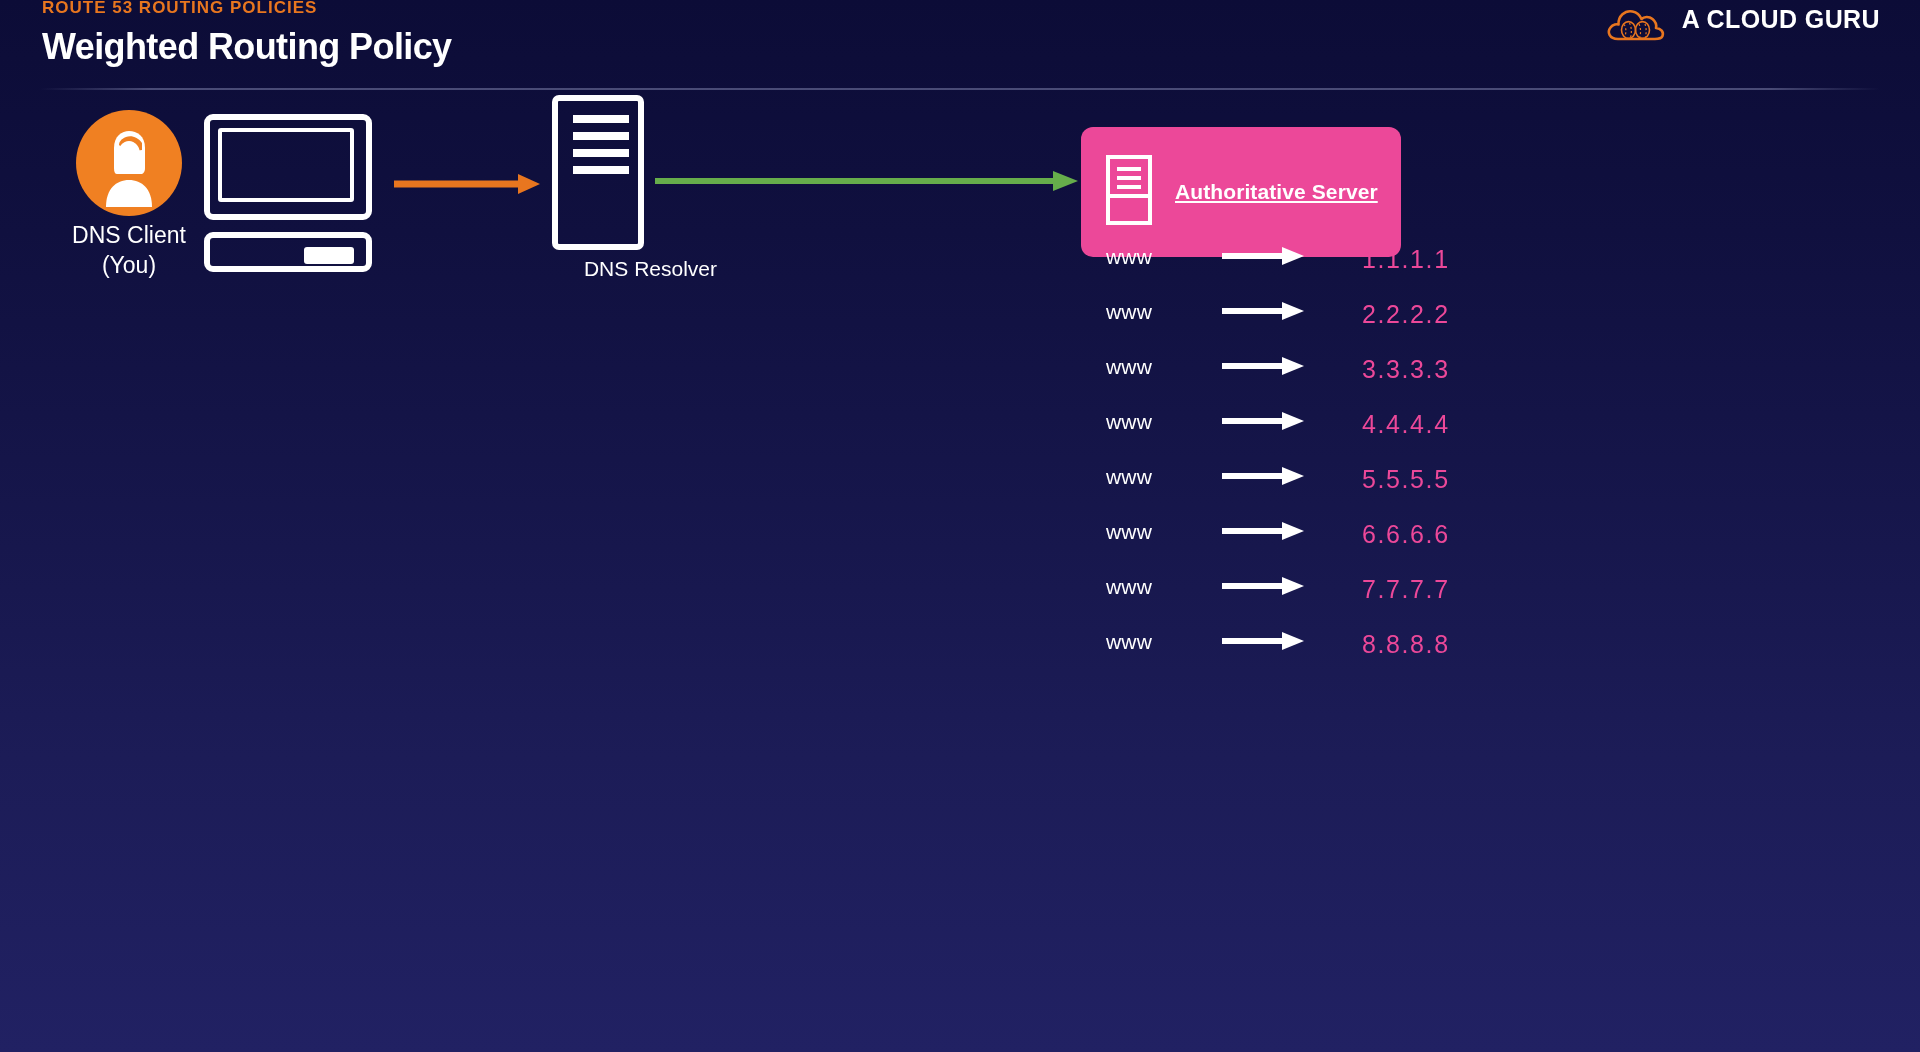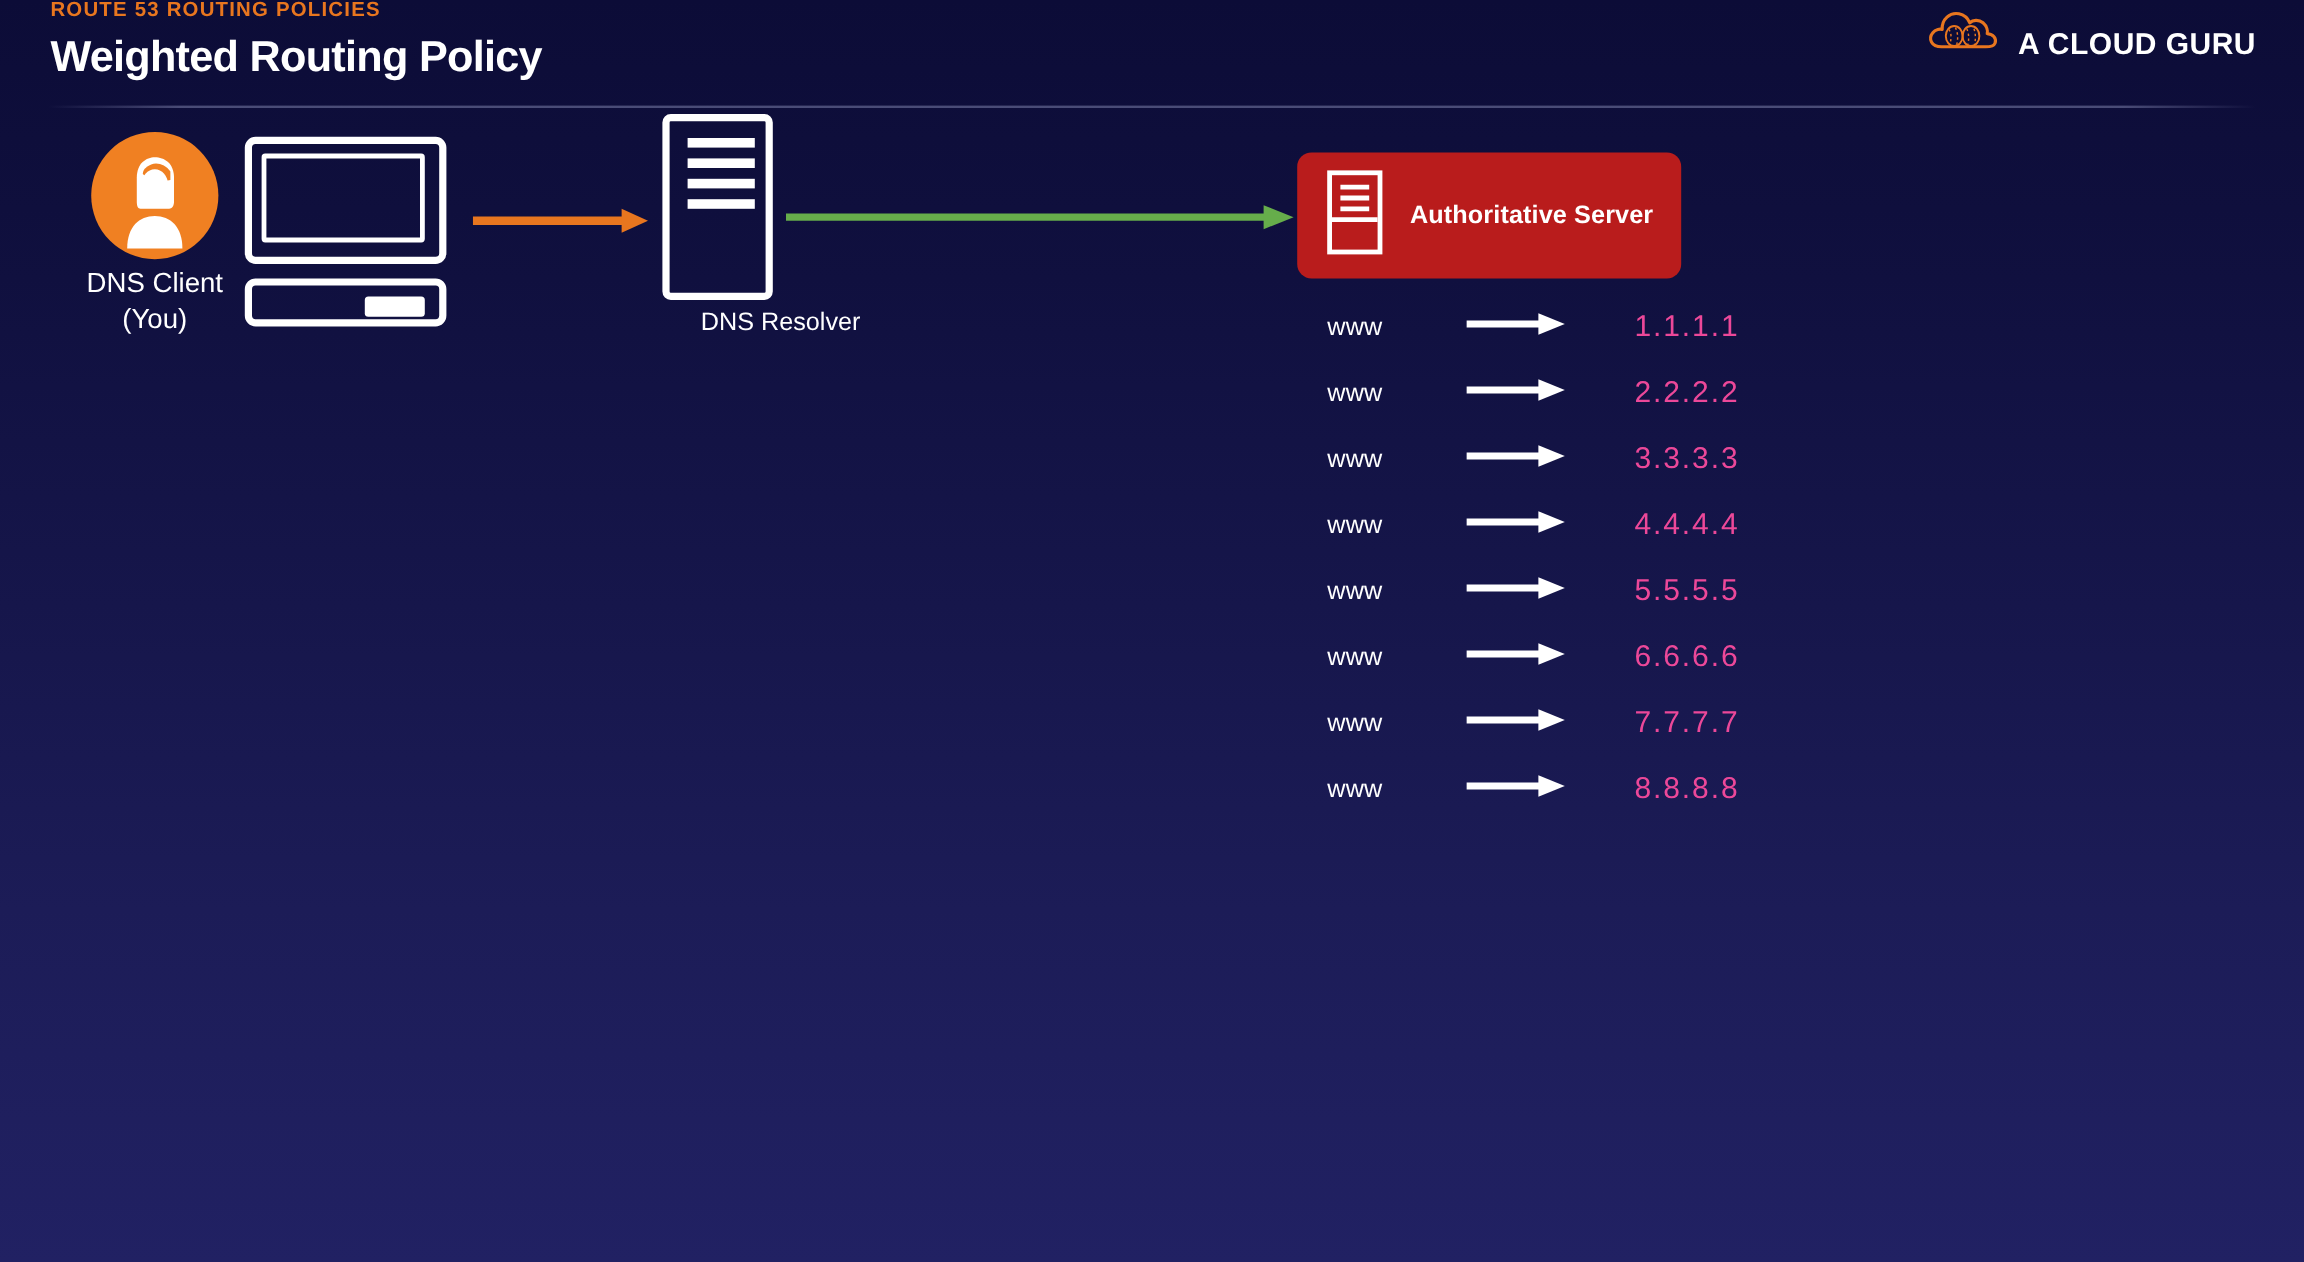--- a/index.html
+++ b/index.html
@@ -37,21 +37,21 @@
   #header-rule {
     position:absolute; left:40px; top:88px; width:1840px; height:2px;
     background:linear-gradient(90deg, rgba(255,255,255,0.00) 0%,
       rgba(190,195,235,0.34) 6%, rgba(190,195,235,0.34) 94%,
       rgba(255,255,255,0.00) 100%);
   }
 
   
   #brand {
     position:absolute; right:40px; top:5px;
-    display:flex; align-items:flex-end; gap:16px;
+    display:flex; align-items:flex-start; gap:16px;
   }
   #brand-text {
     font-size:25px; font-weight:bold; letter-spacing:0.4px; color:#ffffff;
   }
 
   
   #client-group { position:absolute; left:76px; top:110px; }
   #avatar {
     position:absolute; left:0px; top:0px;
     width:106px; height:106px; border-radius:50%;
@@ -100,36 +100,37 @@
     position:absolute; left:15px; width:56px; height:8px; background:#ffffff;
   }
   #resolver-label {
     position:absolute; left:-73px; top:162px; width:238px;
     text-align:right; font-size:21px; color:#ffffff;
   }
 
   
   #auth-box {
     position:absolute; left:1081px; top:127px;
-    width:320px; height:105px;
-    background:#b91c1c; border-radius:12px;
+    width:320px; height:130px;
+    background:#ec4899; border-radius:12px;
     display:flex; align-items:center; gap:22px;
     padding-left:24px;
+    text-decoration:underline;
   }
   #auth-server-icon { flex:0 0 auto; }
   #auth-label {
     font-size:21px; font-weight:bold; color:#ffffff; letter-spacing:0.1px;
   }
 
   
   #records {
     position:absolute; left:1106px; top:245px; width:420px;
   }
   .record-row {
-    height:55px; display:flex; align-items:center;gap:44px;
+    height:55px; display:flex; align-items:flex-start;gap:44px;
   }
   .rec-name {
     width:68px; font-size:21px; color:#ffffff; letter-spacing:0.2px;
   }
   .rec-arrow { width:88px; flex:0 0 auto; padding-left:4px; }
   .rec-ip {
     font-size:25px; color:#ec4899; letter-spacing:1.6px; padding-left:12px;
   }
 </style>
 </head>

